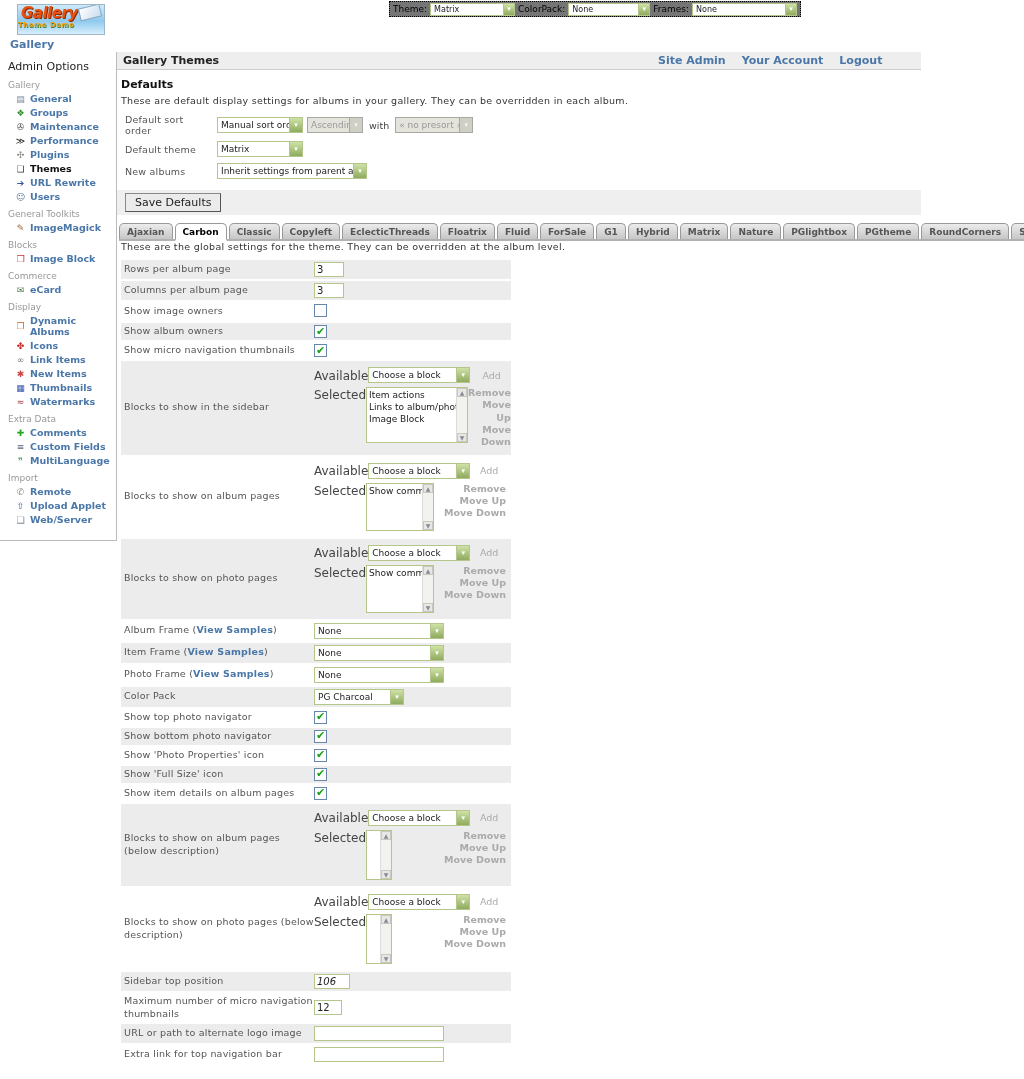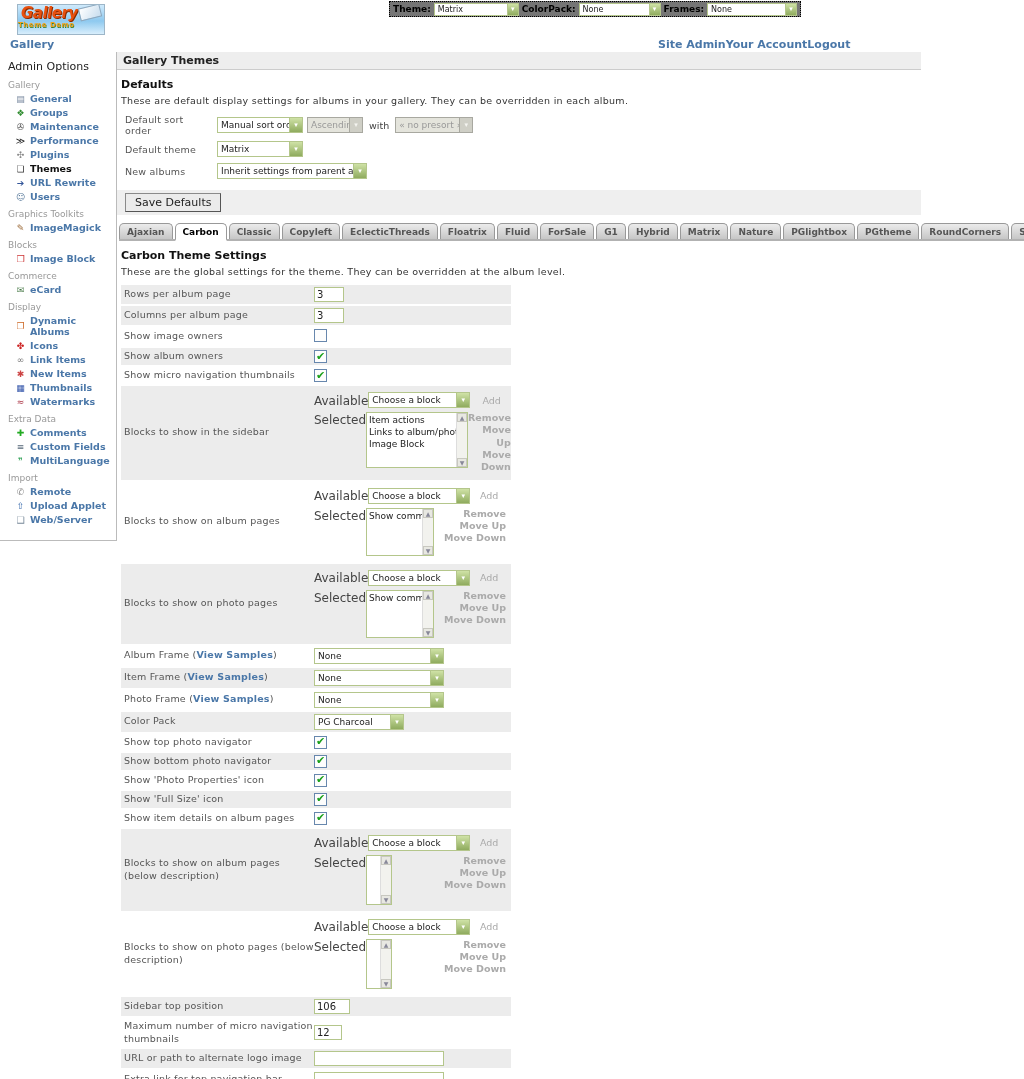--- a/index.html
+++ b/index.html
@@ -15,21 +15,21 @@
   .logo-title { font-weight:bold; font-style:italic; font-size:15px; color:#e8500e;
     text-shadow:1px 1px 0 #8a2b00; letter-spacing:-0.5px; line-height:17px; padding-left:3px; }
   .logo-sub { font-size:7px; font-weight:bold; letter-spacing:0.5px; color:#f0a018;
     text-shadow:0.5px 0.5px 0 #2f7d2f; margin-top:-1px; }
   .logo-photo { position:absolute; right:3px; top:1px; width:22px; height:13px;
     background:linear-gradient(135deg,#ffffff 0%,#c8ddee 100%);
     border:1px solid #8fa8bd; transform:rotate(-14deg); }
   .topbar { position:absolute; left:389px; top:1px; width:412px; height:16px;
     background:#757575; border:1px dotted #000; display:flex; align-items:center;
     gap:3px; padding:0 3px; font-size:9px; color:#000; }
-  .tb-label { font-weight:bold; white-space:nowrap; }
+  .tb-label { font-weight:normal; white-space:nowrap; }
 
   
   .g-select { display:inline-flex; align-items:stretch; height:16px;
     border:1px solid #b4c68b; background:#fff; vertical-align:middle; }
   .g-sel-text { flex:1; font-size:9px; color:#222; padding:2px 3px 0 3px;
     white-space:nowrap; overflow:hidden; }
   .g-sel-btn { flex:0 0 13px; background:linear-gradient(#cfe2a6,#8fab5e);
     border-left:1px solid #b4c68b; color:#fff; font-size:7px; display:flex;
     align-items:center; justify-content:center; }
   .g-select.disabled { border-color:#a8a8a0; background:#e4e4dc; }
@@ -42,21 +42,21 @@
   .tinput { height:15px; border:1px solid #b4c68b; font-family:inherit;
     font-size:10px; color:#222; padding:0 2px; }
 
   .g-check { width:13px; height:13px; border:1px solid #6787ad; background:#fdfdfd;
     display:inline-flex; align-items:center; justify-content:center;
     font-size:11px; line-height:10px; color:#1aa01a; font-weight:bold; }
 
   
   .crumb-row { position:relative; height:14px; }
   .crumb { position:absolute; left:10px; top:0; font-size:11px; font-weight:bold; color:#4a77a8; }
-  .user-nav { position:absolute; left:658px; top:0; display:flex; }
+  .user-nav { position:absolute; left:658px; top:16px; display:flex; gap:16px; }
   .user-nav a { font-size:11px; font-weight:bold; color:#4a77a8; }
 
   
   .main-wrap { display:flex; align-items:flex-start; }
   .sidebar { flex:0 0 117px; width:117px; border-right:1px solid #bbb;
     border-bottom:1px solid #bbb; background:#fff; padding:8px 2px 12px 8px; }
   .sidebar-title { font-size:11px; font-weight:normal; color:#222; margin-bottom:6px; }
   .group-label { color:#999; font-size:9px; margin:7px 0 2px 0; }
   .side-item { display:flex; align-items:center; gap:3px; margin:3px 0 3px 6px;
     font-size:9.5px; font-weight:bold; color:#4a77a8; cursor:pointer; }
@@ -178,21 +178,21 @@
           <span>Themes</span>
         </div>
         <div class="side-item">
           <span class="side-icon" style="color: rgb(51, 85, 153);">➔</span>
           <span>URL Rewrite</span>
         </div>
         <div class="side-item">
           <span class="side-icon" style="color: rgb(85, 119, 153);">☺</span>
           <span>Users</span>
         </div>
-        <div class="group-label">Graphics Toolkits</div>
+        <div class="group-label">General Toolkits</div>
         <div class="side-item">
           <span class="side-icon" style="color: rgb(153, 102, 51);">✎</span>
           <span>ImageMagick</span>
         </div>
         <div class="group-label">Blocks</div>
         <div class="side-item">
           <span class="side-icon" style="color: rgb(204, 51, 51);">❒</span>
           <span>Image Block</span>
         </div>
         <div class="group-label">Commerce</div>
@@ -312,21 +312,20 @@
         <span class="tab">Hybrid</span>
         <span class="tab">Matrix</span>
         <span class="tab">Nature</span>
         <span class="tab">PGlightbox</span>
         <span class="tab">PGtheme</span>
         <span class="tab">RoundCorners</span>
         <span class="tab">Siriux</span>
       </div>
 
     <div class="section">
-      <div class="section-heading">Carbon Theme Settings</div>
       <div class="section-desc">These are the global settings for the theme. They can be overridden at the album level.</div>
       <div class="settings" id="settings-rows">
           <div class="srow shaded">
             <div class="srow-label">Rows per album page</div>
             <div class="srow-ctrl"><input class="tinput" value="3" style="width: 30px;"></div>
           </div>
           <div class="srow shaded">
             <div class="srow-label">Columns per album page</div>
             <div class="srow-ctrl"><input class="tinput" value="3" style="width: 30px;"></div>
           </div>
@@ -533,21 +532,21 @@
                 <div class="blk-actions">
                   <div>Remove</div>
                   <div>Move Up</div>
                   <div>Move Down</div>
                 </div>
               </div>
             </div>
           </div>
           <div class="srow shaded">
             <div class="srow-label">Sidebar top position</div>
-            <div class="srow-ctrl"><input class="tinput" value="106" style="width: 36px;"></div>
+            <div class="srow-ctrl"><input class="tinput" value="106" style="width: 36px; font-style: italic;"></div>
           </div>
           <div class="srow">
             <div class="srow-label">Maximum number of micro navigation thumbnails</div>
             <div class="srow-ctrl"><input class="tinput" value="12" style="width: 28px;"></div>
           </div>
           <div class="srow shaded">
             <div class="srow-label">URL or path to alternate logo image</div>
             <div class="srow-ctrl"><input class="tinput" style="width: 130px;"></div>
           </div>
           <div class="srow">

